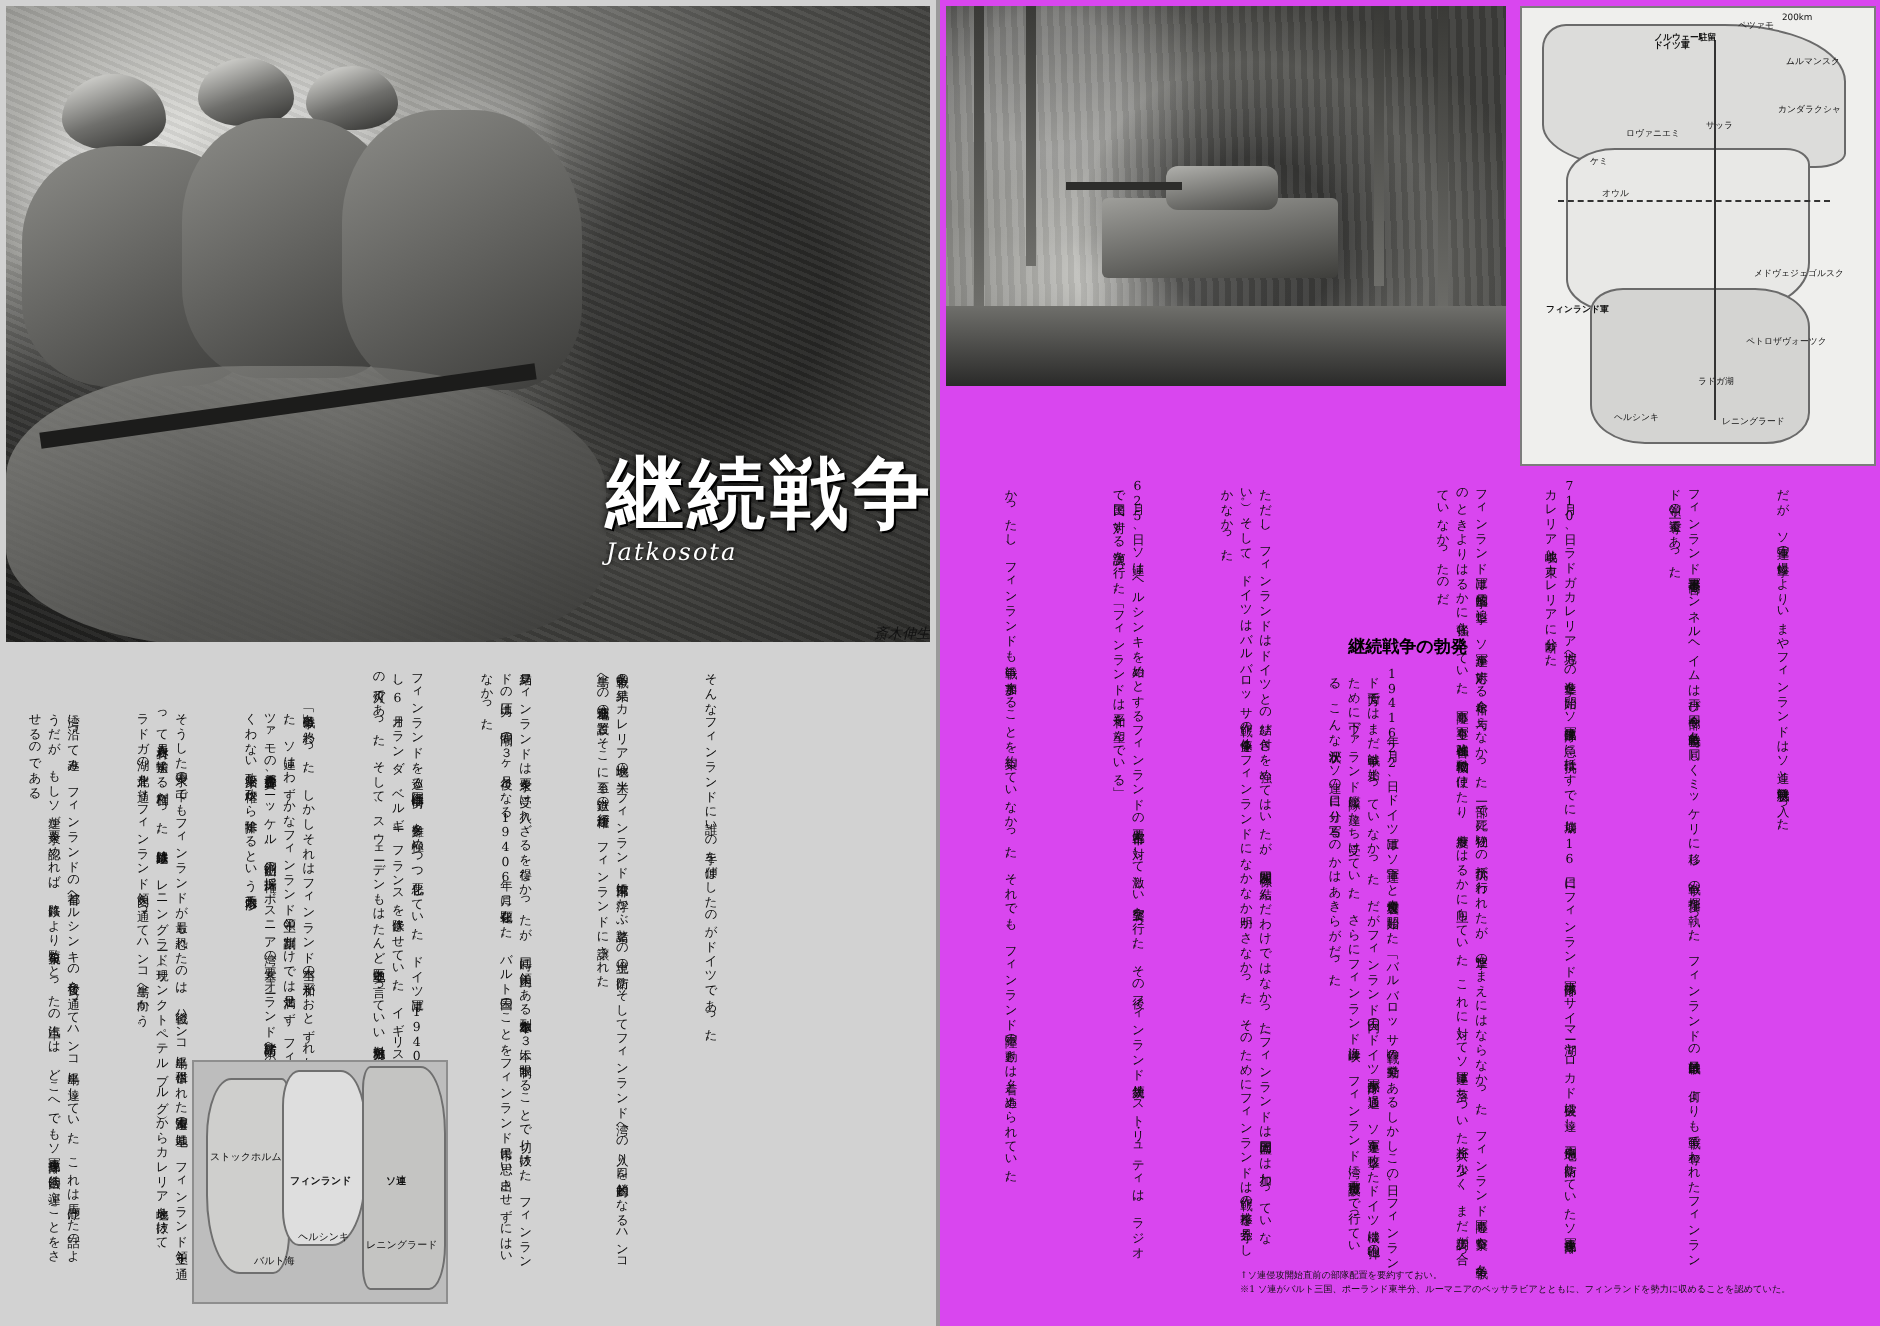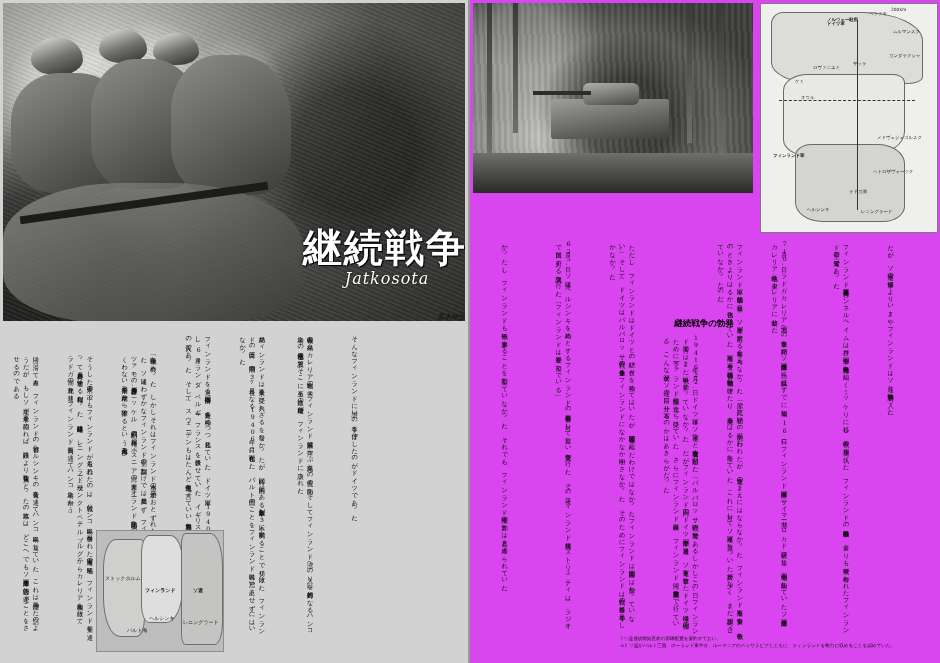--- a/index.html
+++ b/index.html
@@ -39,22 +39,22 @@
   .helmet{position:absolute;border-radius:50% 50% 46% 46%/60% 60% 40% 40%;
           background:linear-gradient(160deg,#e6e6e2,#6f6f6c 55%,#2e2e2c);}
   .body{position:absolute;border-radius:40% 45% 30% 35%;
         background:linear-gradient(150deg,#8c8c88,#3b3b39);}
 
   
   #title-block{position:absolute;left:300px;top:225px;width:168px;height:95px;}
   #doc-title{font-family:"DejaVu Serif",serif;font-weight:bold;font-size:39px;
              color:#fff;letter-spacing:2px;text-shadow:0 0 3px #000,1px 1px 0 #000;
              line-height:1;}
-  #doc-title-rom{font-family:"DejaVu Serif",serif;font-style:italic;font-size:16px;
-             color:#fff;text-shadow:0 0 2px #000;margin-top:2px;letter-spacing:1px;text-align:center;}
+  #doc-title-rom{font-family:"DejaVu Serif",serif;font-style:italic;font-size:12px;
+             color:#fff;text-shadow:0 0 2px #000;margin-top:2px;letter-spacing:1px;}
   #byline{position:absolute;right:6px;top:84px;font-family:"DejaVu Serif",serif;
           font-size:7px;color:#111;font-style:italic;}
 
   
   #left-head{position:absolute;left:58px;top:332px;width:108px;text-align:center;
              font-family:"DejaVu Serif",serif;font-weight:bold;font-size:8.5px;
              line-height:1.5;color:#000;}
 
   
   .vcol{position:absolute;}

